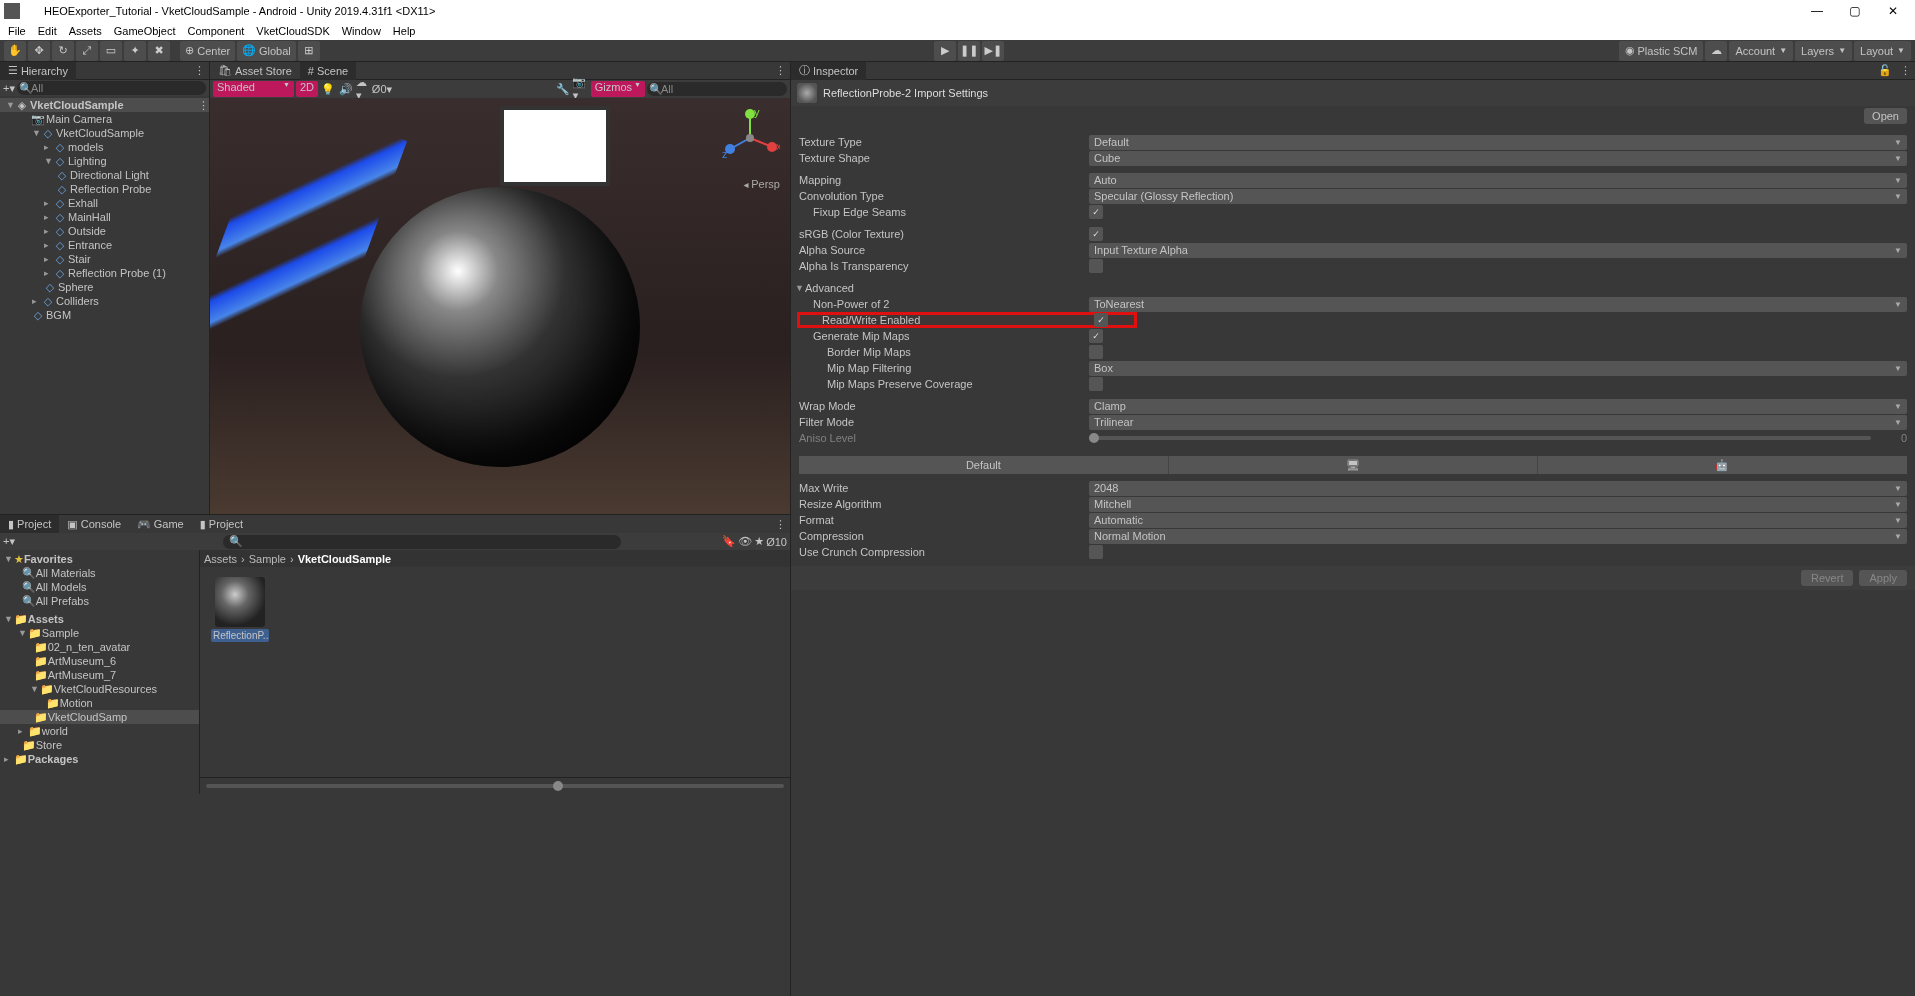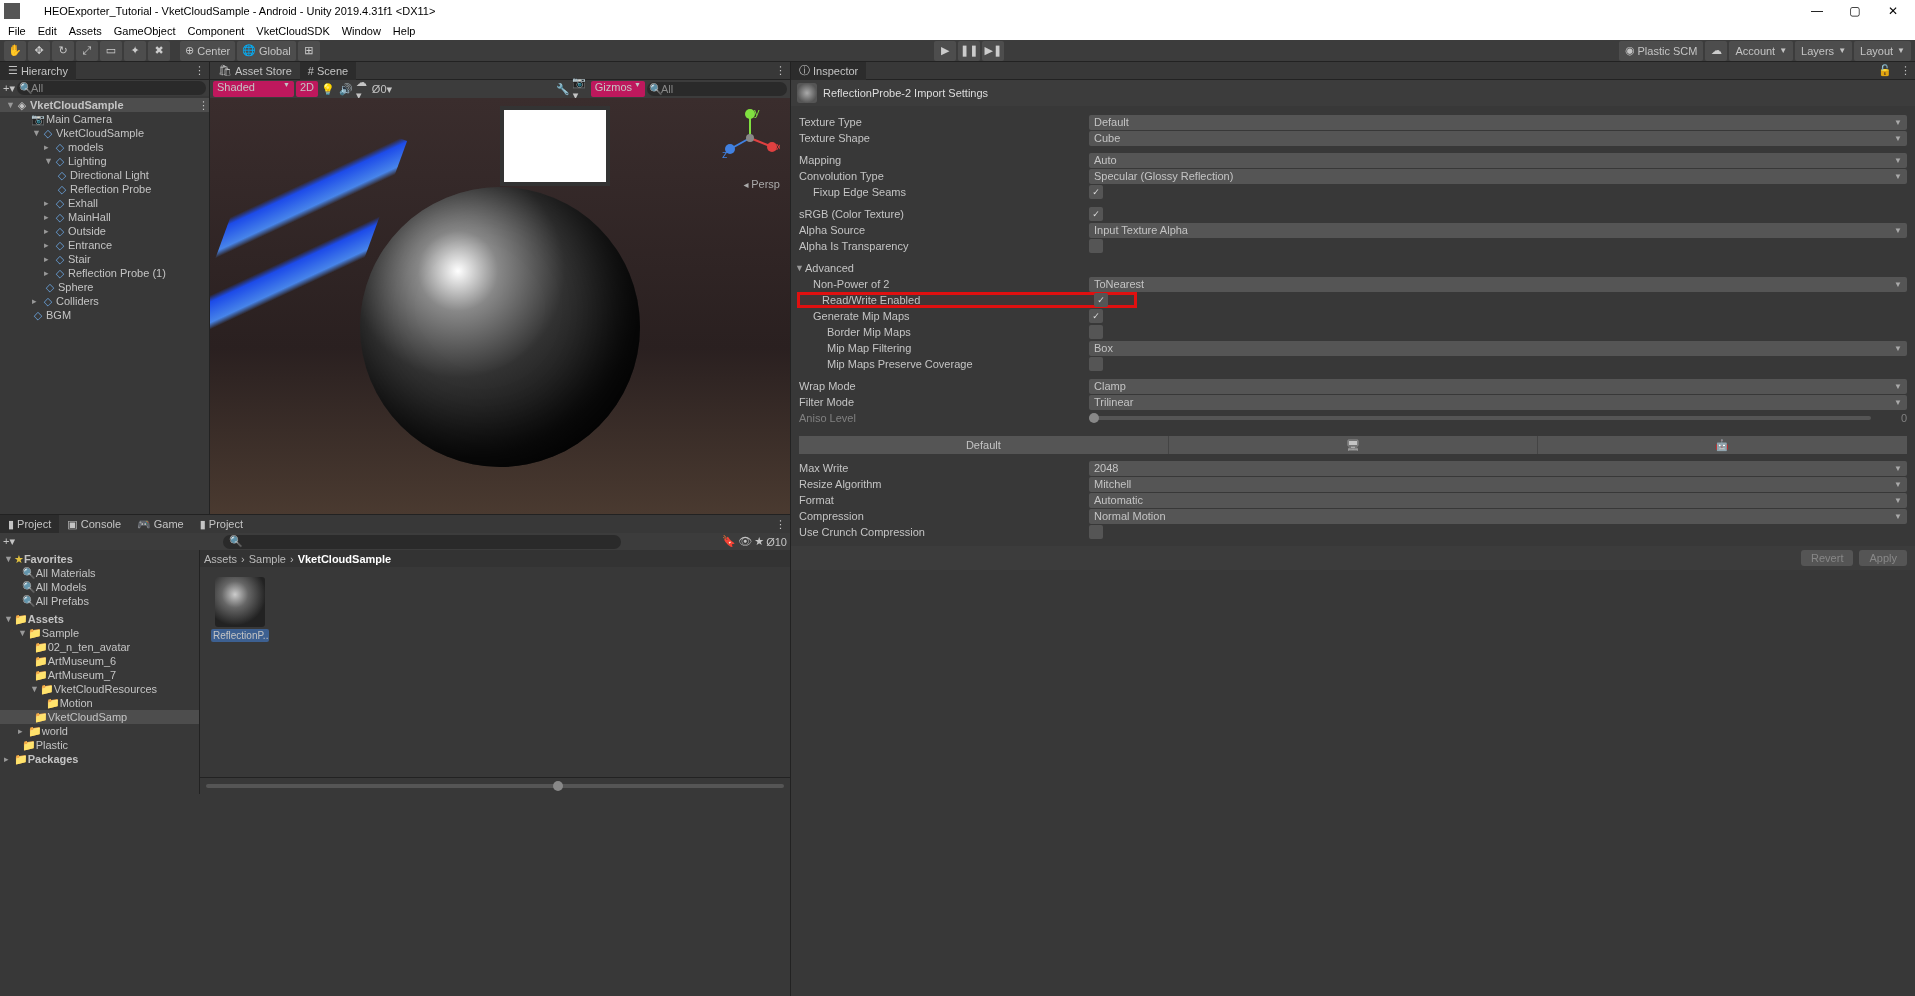--- a/index.html
+++ b/index.html
@@ -377,21 +377,21 @@
             <span>📁</span>
             <span>VketCloudSamp</span>
           </div>
         <div class="tree-item" style="padding-left:18px">
             <span class="tri">▸</span>
             <span>📁</span>
             <span>world</span>
           </div>
         <div class="tree-item" style="padding-left:22px">
             <span>📁</span>
-            <span>Plastic</span>
+            <span>Store</span>
           </div>
         <div class="tree-item" style="padding-left:4px">
             <span class="tri">▸</span>
             <span>📁</span> 
             <span style="font-weight:bold">Packages</span>
           </div>
       </div>
     </div>
     <div class="proj-content">
       <div class="breadcrumb">
@@ -423,20 +423,23 @@
         <span>Inspector</span>
       </div>
     <div style="flex:1"></div>
     <div style="padding:0 4px;cursor:pointer">🔓</div>
     <div style="padding:0 4px;cursor:pointer">⋮</div>
   </div>
   <div class="insp-header">
     <div class="insp-icon"></div>
     <div class="insp-title">ReflectionProbe-2 Import Settings</div>
   </div>
+  <div style="display:flex;justify-content:flex-end;padding:2px 8px">
+    <div class="open-btn">Open</div>
+  </div>
   <div class="insp-body">
     <div class="spacer-row"></div>
     <div class="prop-row">
         <div class="prop-label">Texture Type</div>
         <div class="prop-val">
           <div class="prop-dd">
             <span>Default</span>
             <span class="ddarr">▼</span>
           </div>
         </div>

